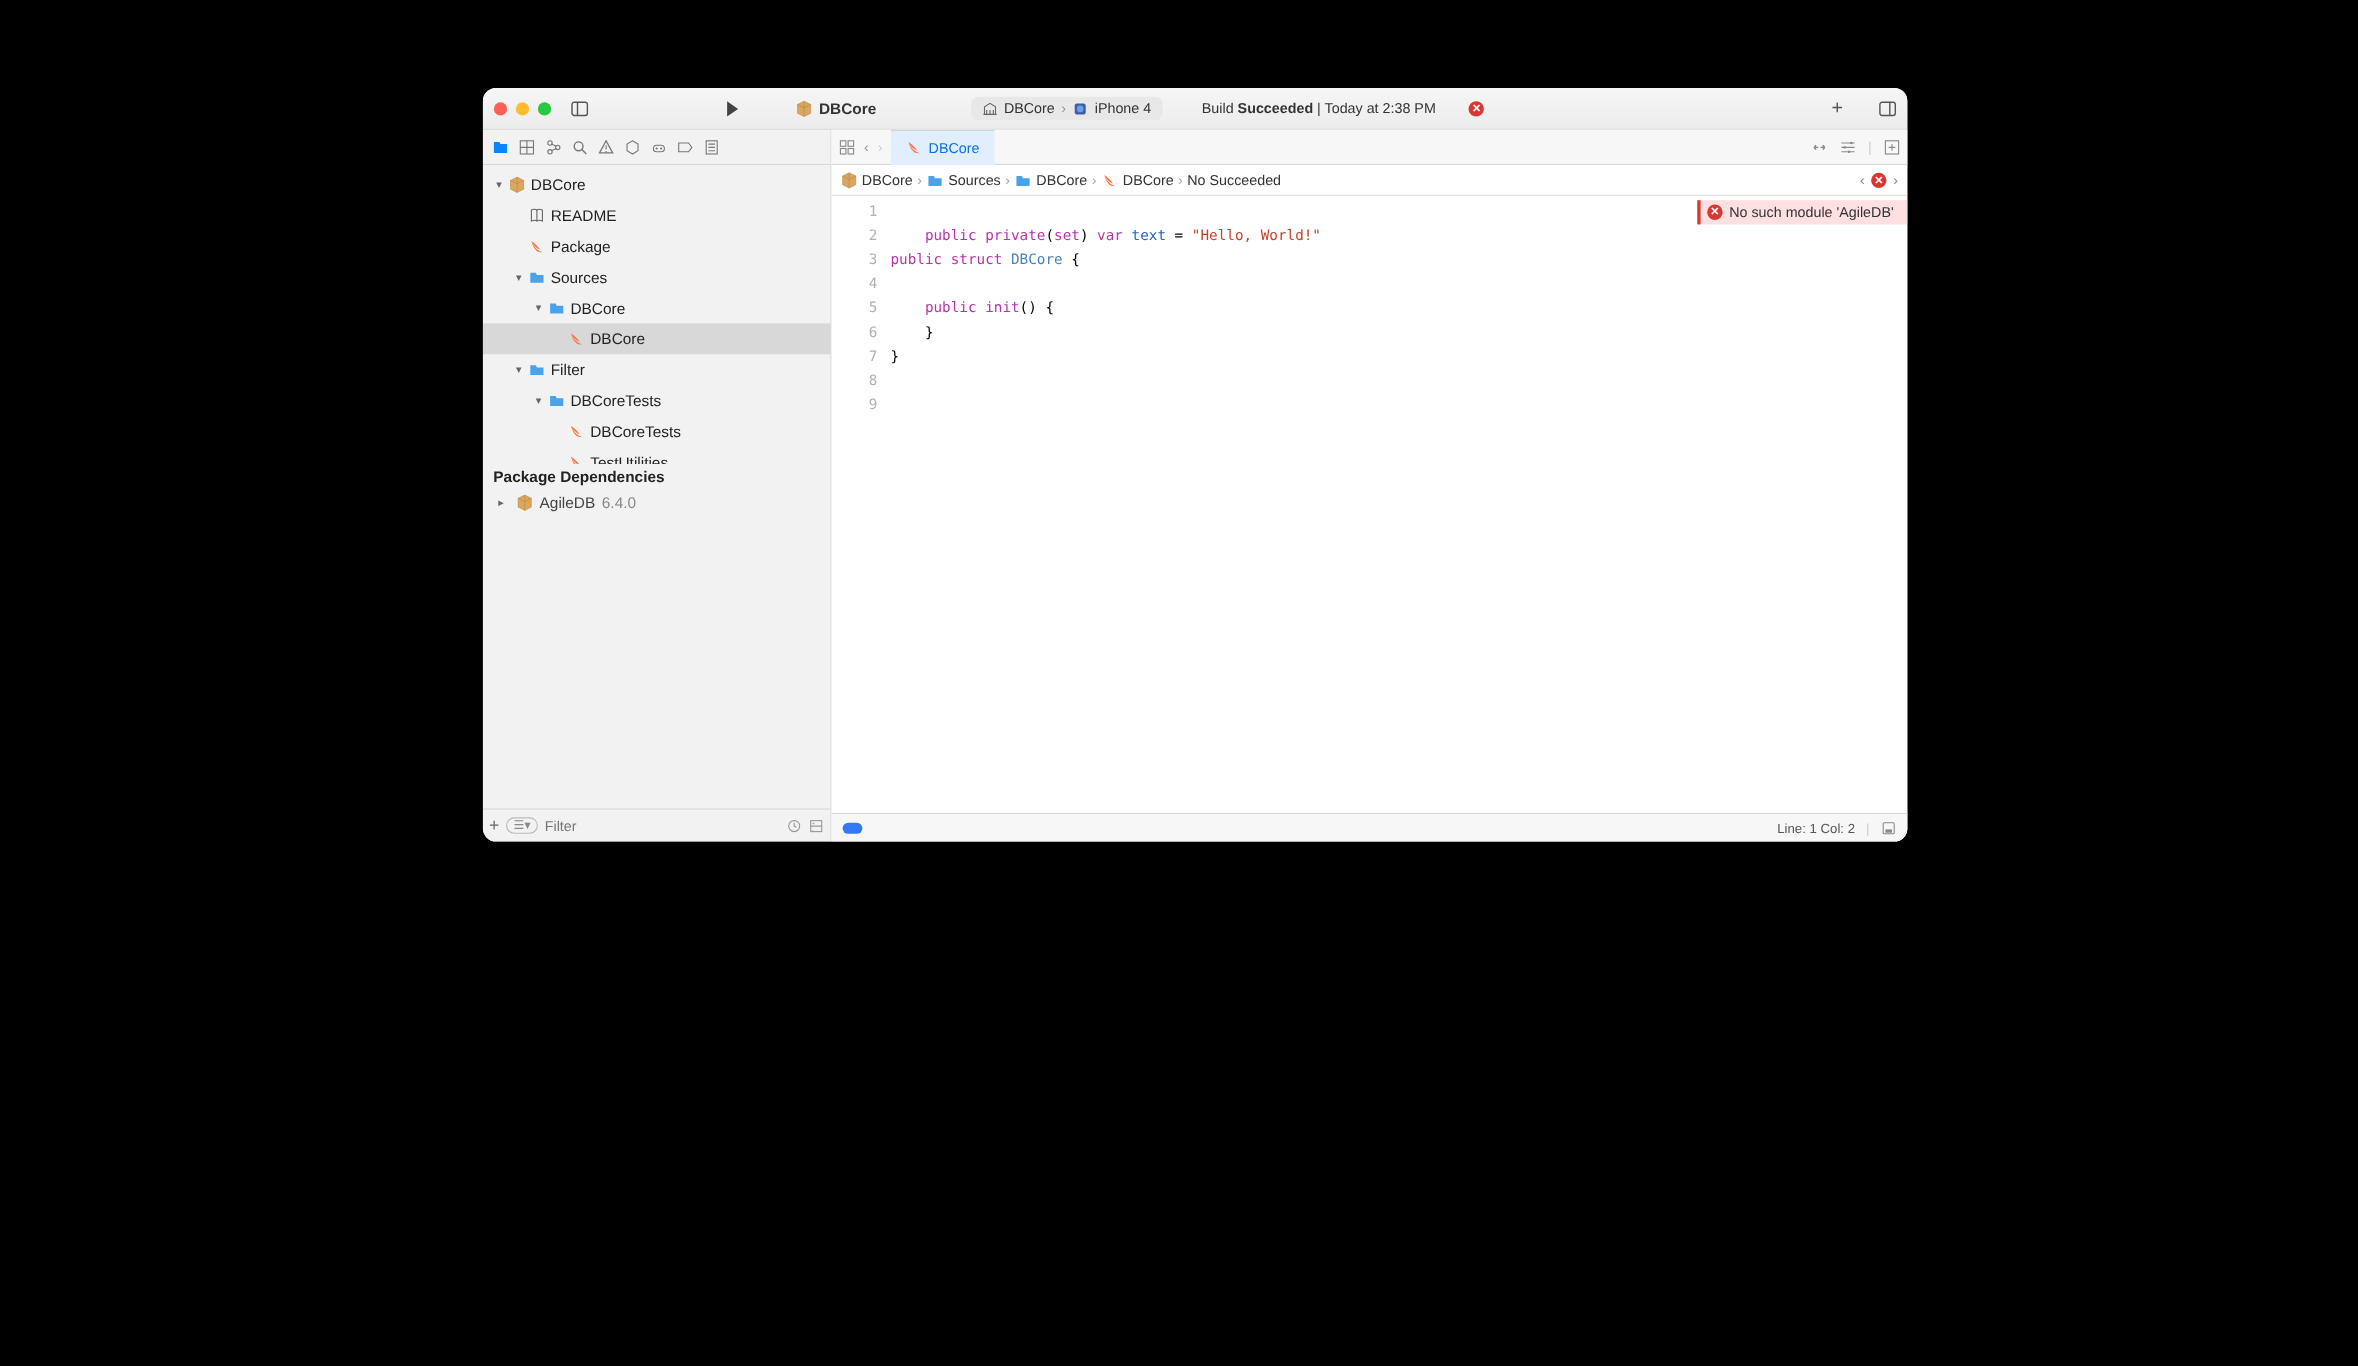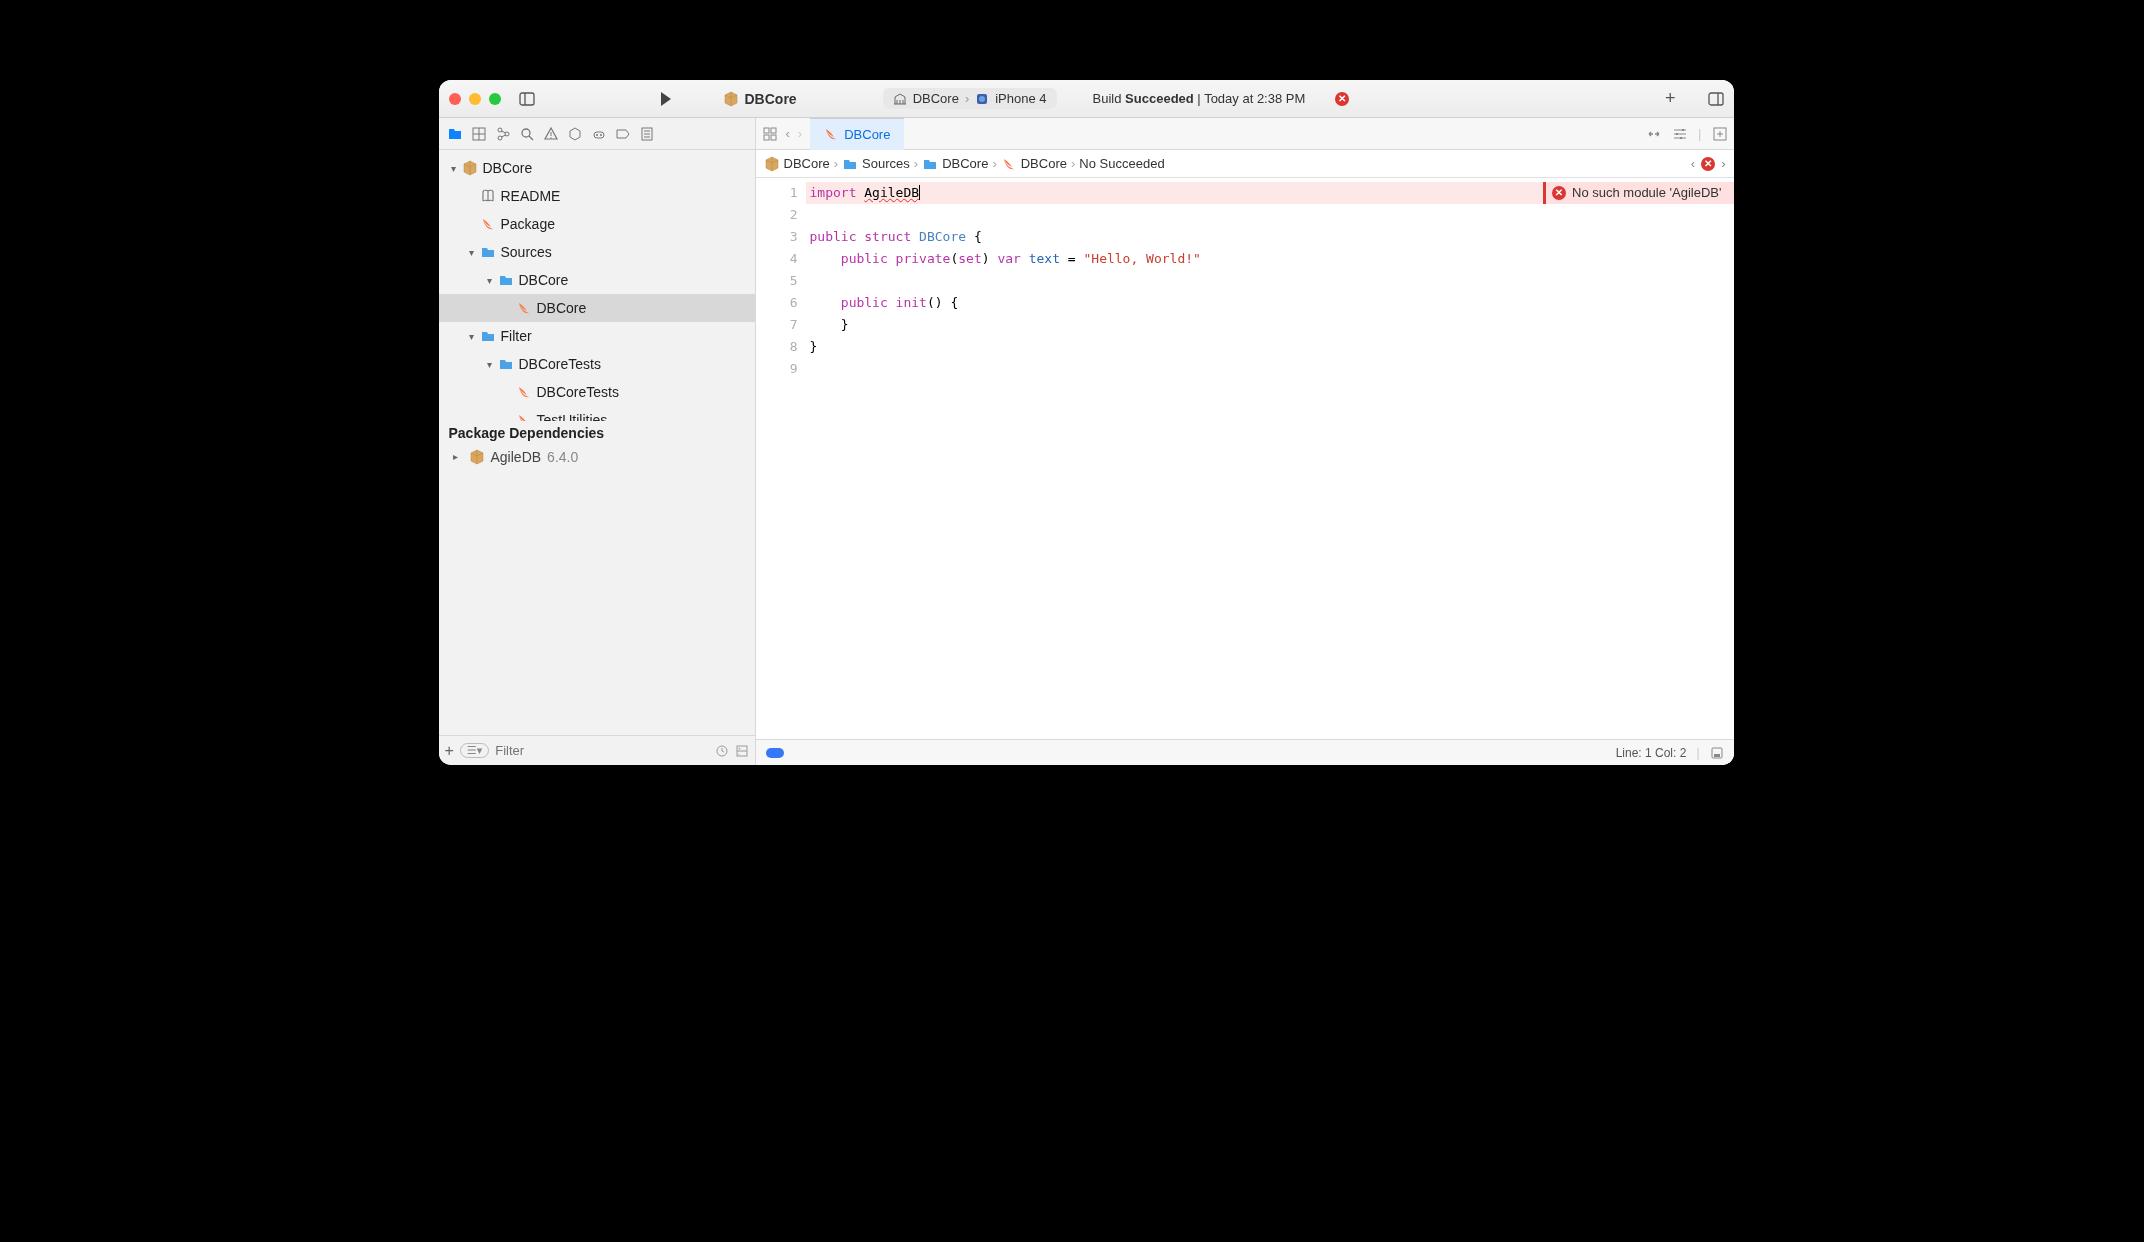--- a/index.html
+++ b/index.html
@@ -495,24 +495,23 @@
             <div>6</div>
             <div>7</div>
             <div>8</div>
             <div>9</div>
           </div>
         <div class="code-body" id="codebody">
           <div class="inline-error">
             <span class="inline-error-icon">✕</span>
             <span>No such module 'AgileDB'</span>
           </div>
-        <div class="code-line error-line-bg"><span class="kw">import</span> <span class="plain underline-err">AgileDB</span><span class="cursor"></span></div>
             <div class="code-line">&nbsp;</div>
+            <div class="code-line">    <span class="kw">public</span> <span class="kw">private</span><span class="plain">(</span><span class="kw">set</span><span class="plain">)</span> <span class="kw">var</span> <span class="ident">text</span> <span class="plain">=</span> <span class="str">"Hello, World!"</span></div>
             <div class="code-line"><span class="kw">public</span> <span class="kw">struct</span> <span class="type">DBCore</span> <span class="plain">{</span></div>
-            <div class="code-line">    <span class="kw">public</span> <span class="kw">private</span><span class="plain">(</span><span class="kw">set</span><span class="plain">)</span> <span class="kw">var</span> <span class="ident">text</span> <span class="plain">=</span> <span class="str">"Hello, World!"</span></div>
             <div class="code-line">&nbsp;</div>
             <div class="code-line">    <span class="kw">public</span> <span class="kw">init</span><span class="plain">() {</span></div>
             <div class="code-line">    <span class="plain">}</span></div>
             <div class="code-line"><span class="plain">}</span></div>
             <div class="code-line">&nbsp;</div>
           </div>
       </div>
 
       <div class="statusbar">
         <div class="blue-pill"></div>

